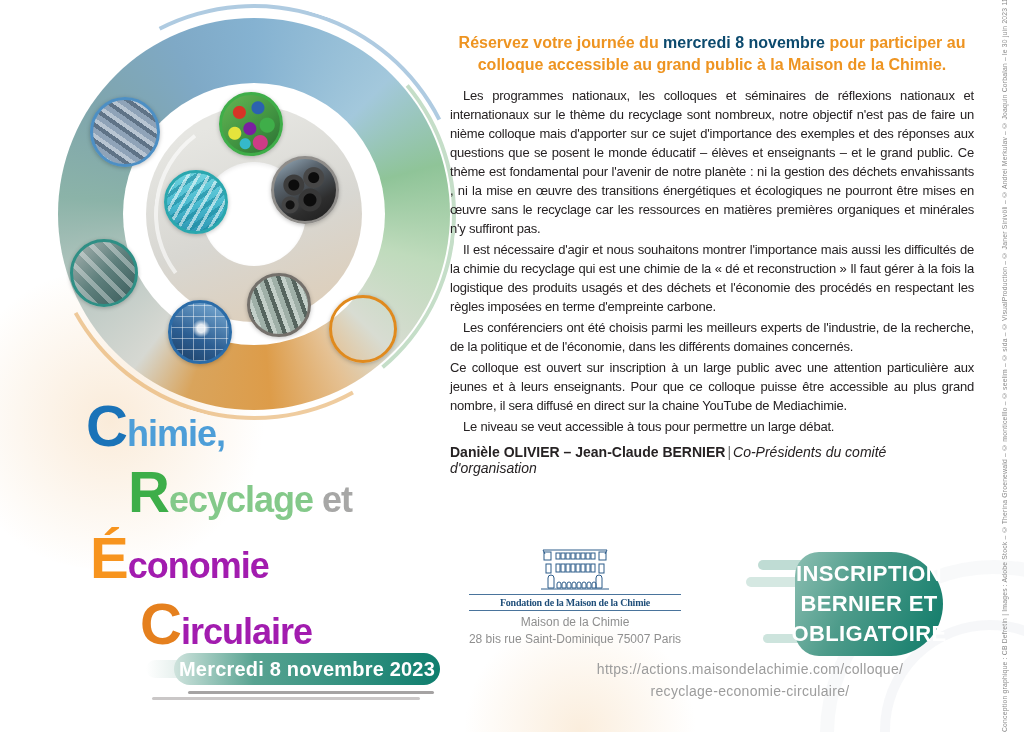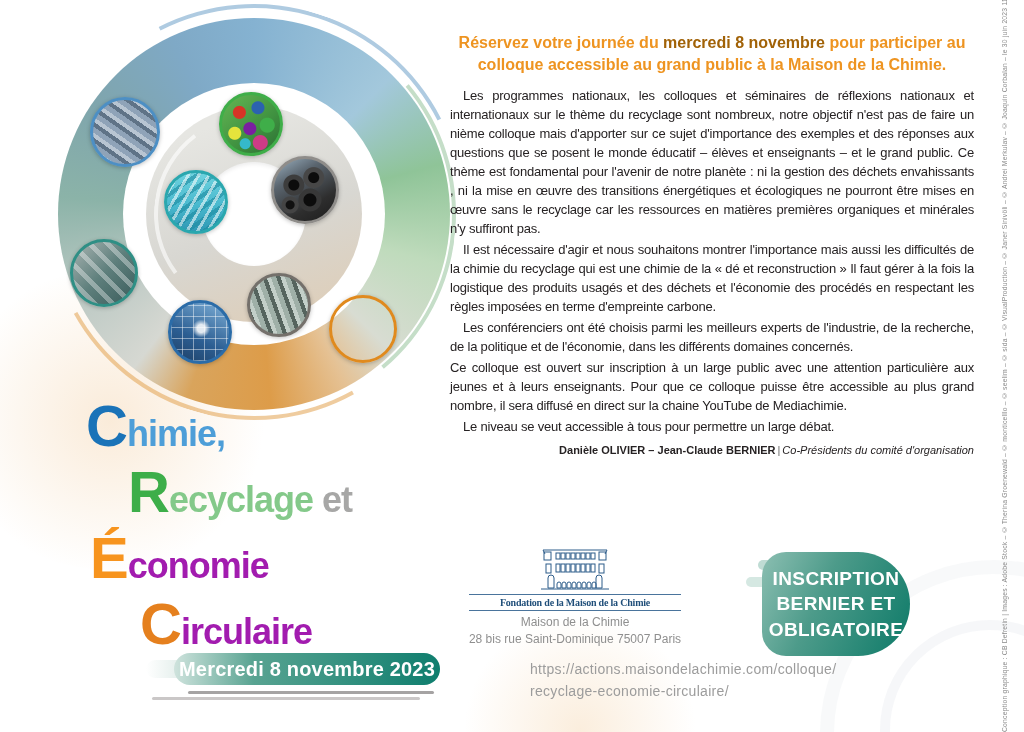--- a/index.html
+++ b/index.html
@@ -103,52 +103,52 @@
     background:linear-gradient(90deg,#cfe3dd 0%,#58a391 30%,#0f7e6e 100%);
     color:#fff;font-size:20px;font-weight:bold;text-align:center;line-height:32px;
     letter-spacing:.2px;}
   .banner-line1{left:188px;top:691px;width:246px;height:3px;border-radius:2px;background:#a5a3a3;}
   .banner-line2{left:152px;top:697px;width:268px;height:3px;border-radius:2px;background:#cac7c7;}
 
   
   .rcol{left:450px;top:32px;width:524px;}
   .lead{margin:0 0 10px 0;font-size:16px;font-weight:bold;line-height:1.38;
     text-align:center;color:#ee9421;}
-  .lead .hl{color:#a16207;}
+  .lead .hl{color:#0c4a6e;}
   .rtext p{margin:2px 0;font-size:13px;line-height:19px;text-align:justify;
     color:#262223;letter-spacing:-.2px;text-indent:13px;}
   .rtext p.noindent{text-indent:0;}
-  .sig{margin-top:8px;text-align:right;font-size:11px;color:#262223;}
+  .sig{margin-top:8px;font-size:14px;color:#262223;}
   .sig .names{font-weight:bold;}
   .sig .sep{color:#6b6b6b;padding:0 2px;}
   .sig .role{font-style:italic;}
 
   
   .foundation{left:455px;top:546px;width:240px;text-align:center;}
   .foundation .bldg{display:block;margin:0 auto 2px auto;}
   .foundation .rule{height:1px;background:#4a749c;margin:2px 14px;}
   .foundation .fname{font-family:"Liberation Serif","DejaVu Serif",serif;
     font-weight:bold;font-size:10px;color:#1f4e79;letter-spacing:-.2px;}
   .foundation .venue,.foundation .addr{font-size:12px;color:#8f8f8f;line-height:1.4;}
   .foundation .venue{margin-top:3px;}
 
   
   .badge-streak{position:absolute;border-radius:6px;}
   .bs1{left:758px;top:560px;width:118px;height:10px;background:#bfdcd4;}
   .bs2{left:746px;top:577px;width:72px;height:10px;background:#d5e8e2;}
   .bs3{left:763px;top:634px;width:62px;height:9px;background:#cde4dd;}
-  .badge{left:762px;top:552px;width:148px;height:104px;
+  .badge{left:795px;top:552px;width:148px;height:104px;
     border-radius:24px 52px 52px 24px;
     background:linear-gradient(115deg,#8cbfb2 0%,#4d9b8a 40%,#0d7a68 100%);
     display:flex;flex-direction:column;justify-content:center;align-items:center;
-    color:#fff;font-weight:bold;font-size:19px;line-height:1.35;letter-spacing:.4px;
+    color:#fff;font-weight:bold;font-size:22px;line-height:1.35;letter-spacing:.4px;
     text-align:center;}
 
   
-  .url{left:530px;top:658px;width:440px;text-align:left;color:#9c9c9c;
+  .url{left:530px;top:658px;width:440px;text-align:center;color:#9c9c9c;
     font-size:14px;line-height:1.6;letter-spacing:.3px;}
 
   
   .credits{right:16px;top:0;height:732px;writing-mode:vertical-rl;
     transform:rotate(180deg);font-size:6.8px;color:#8a8a8a;letter-spacing:.2px;
     display:flex;align-items:center;white-space:nowrap;}
 </style>
 </head>
 <body>
 

